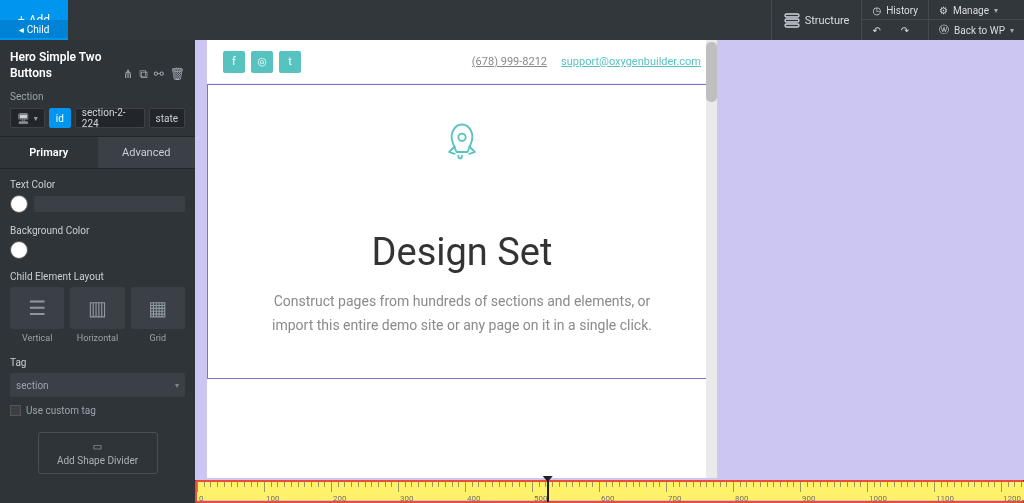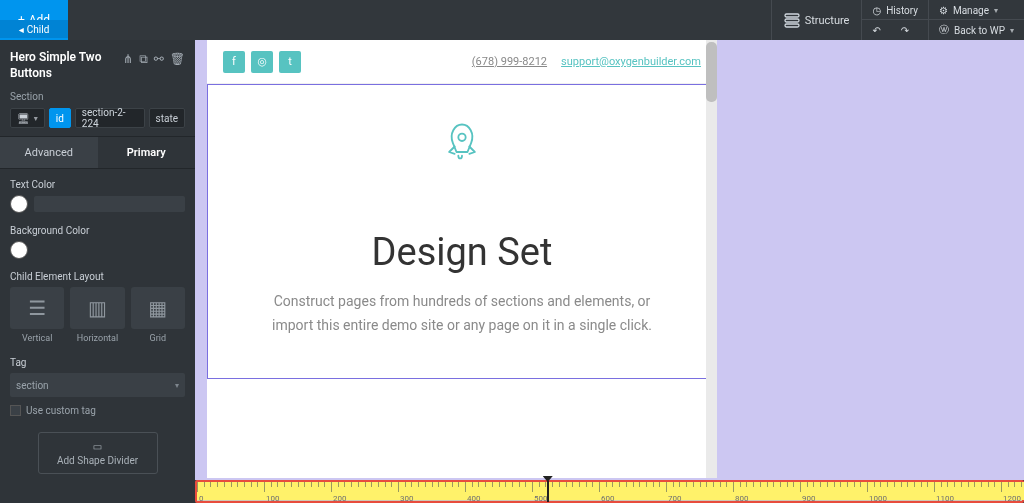--- a/index.html
+++ b/index.html
@@ -12,21 +12,21 @@
 .top-group { display:flex; align-items:stretch; border-left:1px solid #454a50; }
 .top-btn { padding:0 12px; display:flex; align-items:center; gap:5px; font-size:11px; color:#d8dde2; cursor:pointer; }
 .top-btn.half { height:20px; padding:0 10px; font-size:10px; }
 .top-stack { display:flex; flex-direction:column; }
 .top-stack .row { display:flex; height:20px; border-bottom:1px solid #454a50; }
 .top-stack .row:last-child { border-bottom:none; }
 .btn-save { width:58px; background:#0095ee; color:#fff; display:flex; flex-direction:column; align-items:center; justify-content:center; gap:2px; font-size:11px; cursor:pointer; }
 .chev { font-size:8px; opacity:.7; }
 
 .sidebar { position:absolute; top:40px; left:0; width:195px; height:463px; background:#2f3439; }
-.crumb { padding:10px; display:flex; align-items:flex-start; justify-content:space-between; }
+.crumb { padding:10px; display:flex; align-items:flex-end; justify-content:space-between; }
 .crumb h3 { color:#fff; font-size:12px; font-weight:600; line-height:1.3; max-width:110px; }
 .crumb-icons { display:flex; gap:6px; color:#a6aeb6; margin-top:2px; }
 .crumb-icons span { cursor:pointer; font-size:12px; }
 .sel-type { padding:0 10px 6px; font-size:10px; color:#9aa3ab; }
 .sel-row { padding:0 10px 8px; display:flex; gap:4px; align-items:center; }
 .sel-chip { height:20px; background:#22262a; border:1px solid #3c4247; border-radius:2px; display:flex; align-items:center; padding:0 6px; font-size:10px; }
 .sel-chip.blue { background:#0095ee; color:#fff; border-color:#0095ee; }
 .sel-chip.input { flex:1; color:#cfd6dd; }
 
 .tabs { display:flex; border-top:1px solid #22262a; border-bottom:1px solid #22262a; }
@@ -160,22 +160,22 @@
     <div class="sel-chip">
         <span>🖥</span>
         <span class="chev" style="margin-left:4px">▾</span>
       </div>
     <div class="sel-chip blue">id</div>
     <div class="sel-chip input">section-2-224</div>
     <div class="sel-chip">state</div>
   </div>
 
   <div class="tabs">
+    <div class="tab active">Primary</div>
     <div class="tab">Advanced</div>
-    <div class="tab active">Primary</div>
   </div>
 
   <div class="panel">
     <div class="lbl">Text Color</div>
     <div class="swatch-row">
       <div class="swatch"></div>
       <div class="swatch-bar"></div>
     </div>
     <div class="lbl">Background Color</div>
     <div class="swatch-row">

